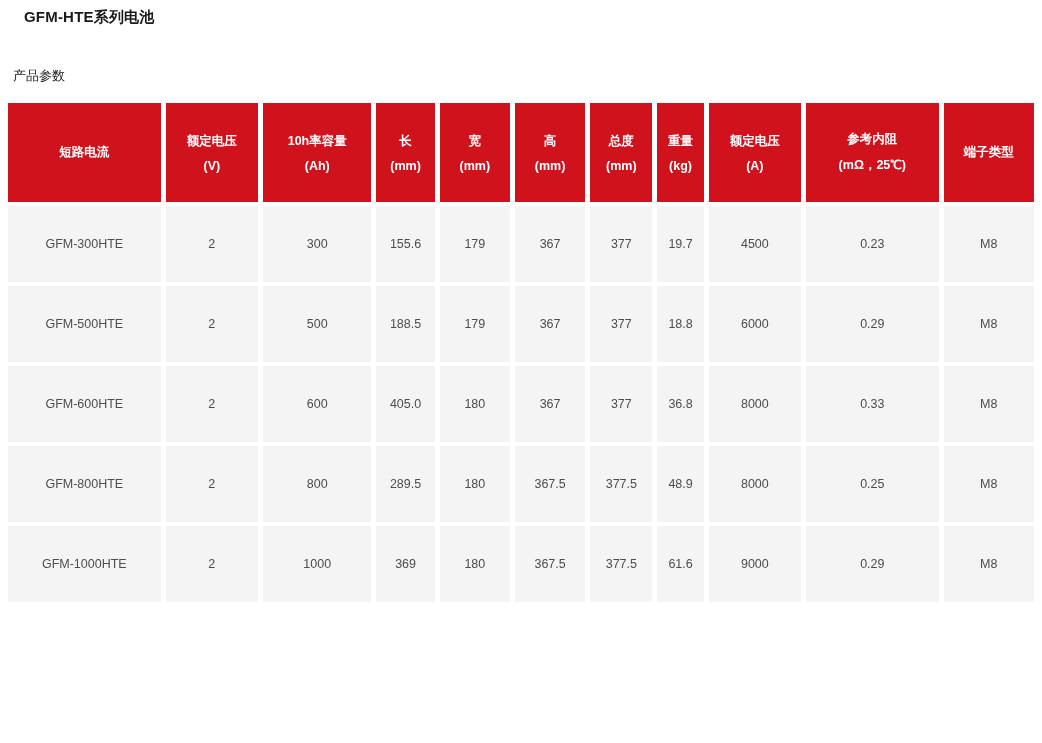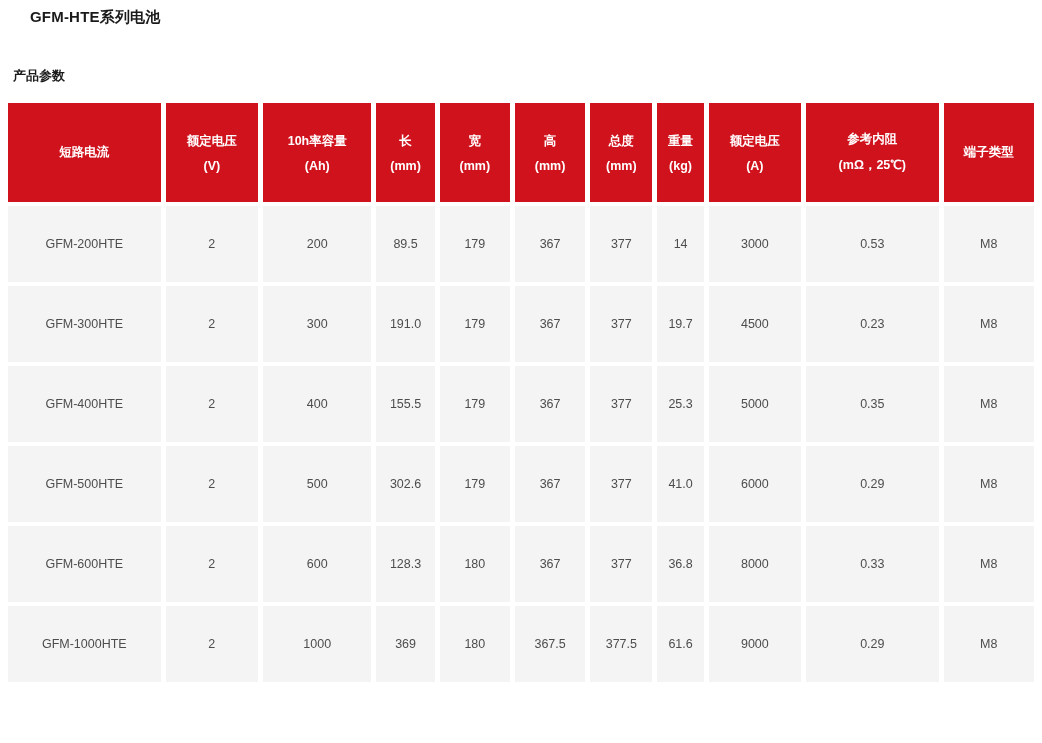--- a/index.html
+++ b/index.html
@@ -16,26 +16,26 @@
     background: #ffffff;
     width: 1042px;
     height: 743px;
     overflow: hidden;
     font-family: "Liberation Sans", sans-serif;
   }
   .page-title {
     font-size: 15px;
     font-weight: bold;
     color: var(--title-text);
-    margin: 8px 0 0 30px;
+    margin: 8px 0 0 24px;
     letter-spacing: 0.2px;
   }
   .section-heading {
     font-size: 13px;
-    font-weight: bold;
+    font-weight: normal;
     color: var(--title-text);
     margin: 40px 4px 0 13px;
   }
   table.spec-table {
     border-collapse: separate;
     border-spacing: 5px 4px;
     table-layout: fixed;
     width: 1036px;
     margin: 14px 0 0 3px;
   }
@@ -133,82 +133,69 @@
             <div class="h-label">参考内阻</div>
             <div class="h-unit">(mΩ，25℃)</div>
           </th>
           <th>
             <div class="h-label">端子类型</div>
           </th>
         </tr>
     </thead>
     <tbody id="body-rows">
         <tr>
-          <td>GFM-200HTE</td>
-          <td>2</td>
-          <td>200</td>
-          <td>89.5</td>
-          <td>179</td>
-          <td>367</td>
-          <td>377</td>
-          <td>14</td>
-          <td>3000</td>
-          <td>0.53</td>
-          <td>M8</td>
-        </tr>
-        <tr>
           <td>GFM-300HTE</td>
           <td>2</td>
           <td>300</td>
-          <td>191.0</td>
+          <td>155.6</td>
           <td>179</td>
           <td>367</td>
           <td>377</td>
           <td>19.7</td>
           <td>4500</td>
           <td>0.23</td>
           <td>M8</td>
         </tr>
         <tr>
-          <td>GFM-400HTE</td>
-          <td>2</td>
-          <td>400</td>
-          <td>155.5</td>
+          <td>GFM-500HTE</td>
+          <td>2</td>
+          <td>500</td>
+          <td>188.5</td>
           <td>179</td>
           <td>367</td>
           <td>377</td>
-          <td>25.3</td>
-          <td>5000</td>
-          <td>0.35</td>
-          <td>M8</td>
-        </tr>
-        <tr>
-          <td>GFM-500HTE</td>
-          <td>2</td>
-          <td>500</td>
-          <td>302.6</td>
-          <td>179</td>
-          <td>367</td>
-          <td>377</td>
-          <td>41.0</td>
+          <td>18.8</td>
           <td>6000</td>
           <td>0.29</td>
           <td>M8</td>
         </tr>
         <tr>
           <td>GFM-600HTE</td>
           <td>2</td>
           <td>600</td>
-          <td>128.3</td>
+          <td>405.0</td>
           <td>180</td>
           <td>367</td>
           <td>377</td>
           <td>36.8</td>
           <td>8000</td>
           <td>0.33</td>
+          <td>M8</td>
+        </tr>
+        <tr>
+          <td>GFM-800HTE</td>
+          <td>2</td>
+          <td>800</td>
+          <td>289.5</td>
+          <td>180</td>
+          <td>367.5</td>
+          <td>377.5</td>
+          <td>48.9</td>
+          <td>8000</td>
+          <td>0.25</td>
           <td>M8</td>
         </tr>
         <tr>
           <td>GFM-1000HTE</td>
           <td>2</td>
           <td>1000</td>
           <td>369</td>
           <td>180</td>
           <td>367.5</td>
           <td>377.5</td>

